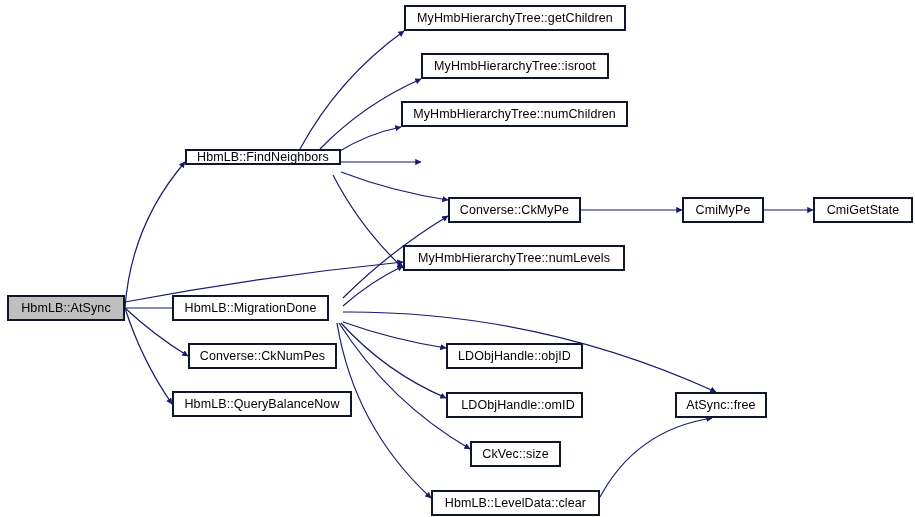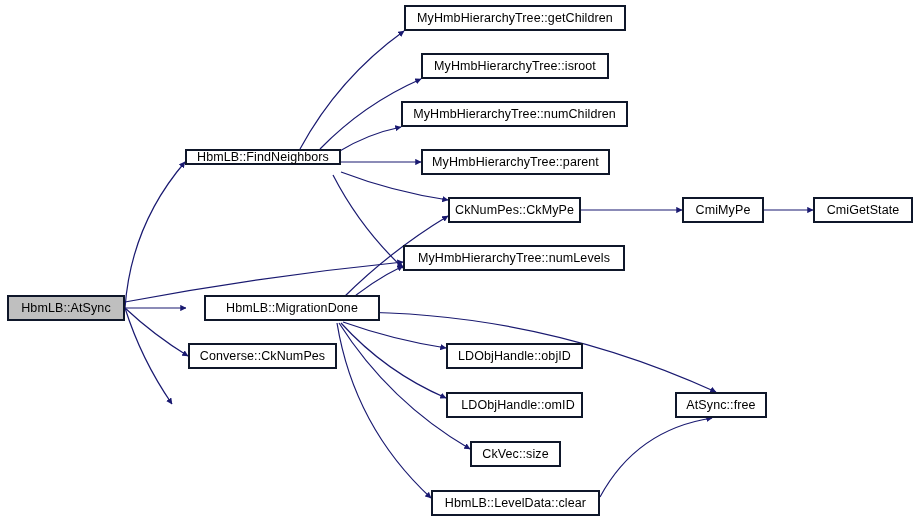--- a/index.html
+++ b/index.html
@@ -82,40 +82,40 @@
         <path d="M 600 497 Q 636.4025119349051 429.7162194520173 712 418" marker-end="url(#arrowhead)"></path>
       </g>
   </svg>
 
   <div class="node highlight" style="left:7px;  top:295px; width:118px; height:26px;">
       <span class="node-label">HbmLB::AtSync</span>
     </div>
   <div class="node" style="left:185px; top:149px; width:156px; height:16px;">
       <span class="node-label">HbmLB::FindNeighbors</span>
     </div>
-  <div class="node" style="left:204px; top:295px; width:176px; height:26px;text-align:center;">
+  <div class="node" style="left:172px; top:295px; width:157px; height:26px;text-align:center;">
       <span class="node-label">HbmLB::MigrationDone</span>
     </div>
   <div class="node" style="left:188px; top:343px; width:149px; height:26px;">
       <span class="node-label">Converse::CkNumPes</span>
+    </div>
+  <div class="node" style="left:172px; top:391px; width:180px; height:26px;">
+      <span class="node-label">HbmLB::QueryBalanceNow</span>
     </div>
   <div class="node" style="left:404px; top:5px;   width:222px; height:26px;">
       <span class="node-label">MyHmbHierarchyTree::getChildren</span>
     </div>
   <div class="node" style="left:421px; top:53px;  width:188px; height:26px;">
       <span class="node-label">MyHmbHierarchyTree::isroot</span>
     </div>
   <div class="node" style="left:401px; top:101px; width:227px; height:26px;">
       <span class="node-label">MyHmbHierarchyTree::numChildren</span>
     </div>
-  <div class="node" style="left:421px; top:149px; width:189px; height:26px;">
-      <span class="node-label">MyHmbHierarchyTree::parent</span>
-    </div>
   <div class="node" style="left:448px; top:197px; width:133px; height:26px;">
-      <span class="node-label">CkNumPes::CkMyPe</span>
+      <span class="node-label">Converse::CkMyPe</span>
     </div>
   <div class="node" style="left:403px; top:245px; width:222px; height:26px;">
       <span class="node-label">MyHmbHierarchyTree::numLevels</span>
     </div>
   <div class="node" style="left:682px; top:197px; width:82px;  height:26px;">
       <span class="node-label">CmiMyPe</span>
     </div>
   <div class="node" style="left:813px; top:197px; width:100px; height:26px;">
       <span class="node-label">CmiGetState</span>
     </div>

